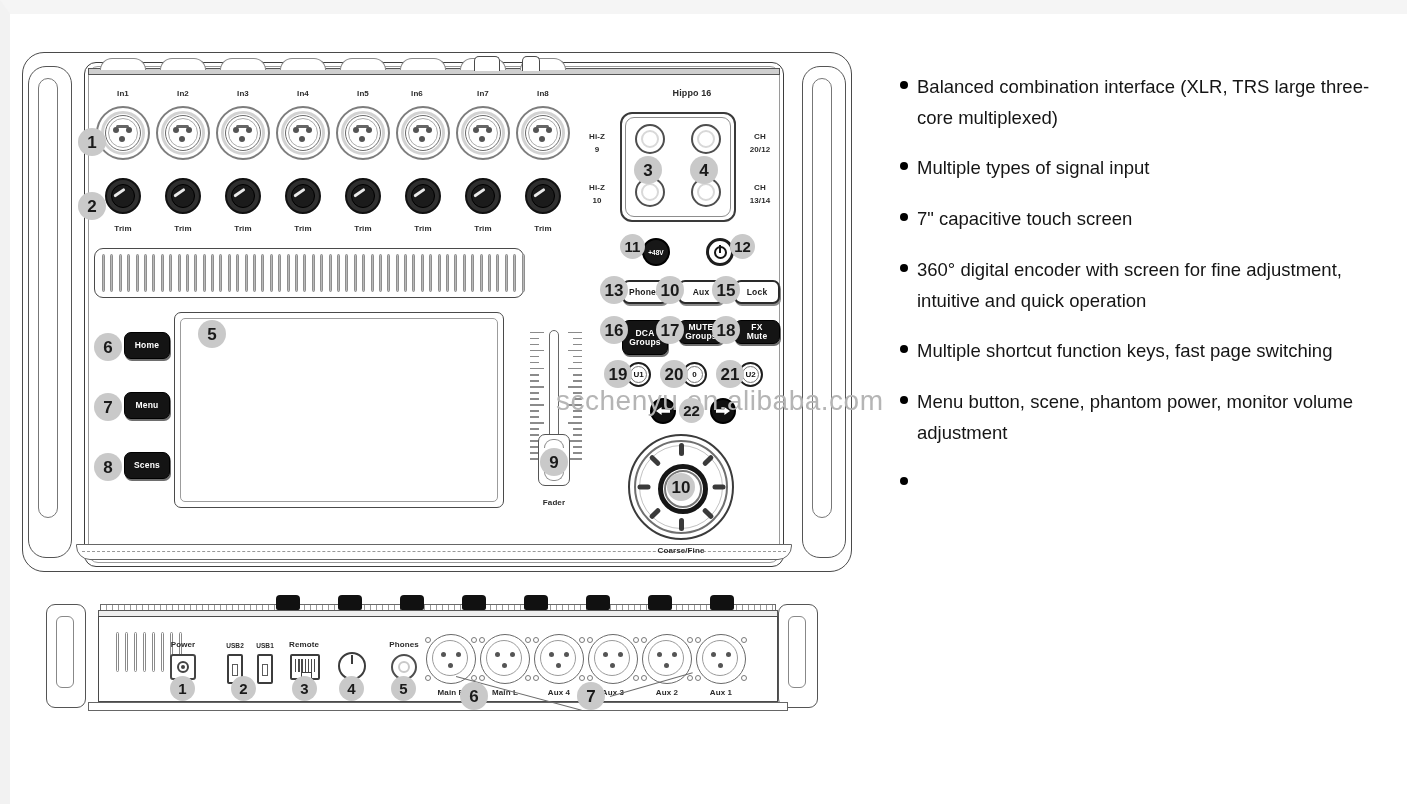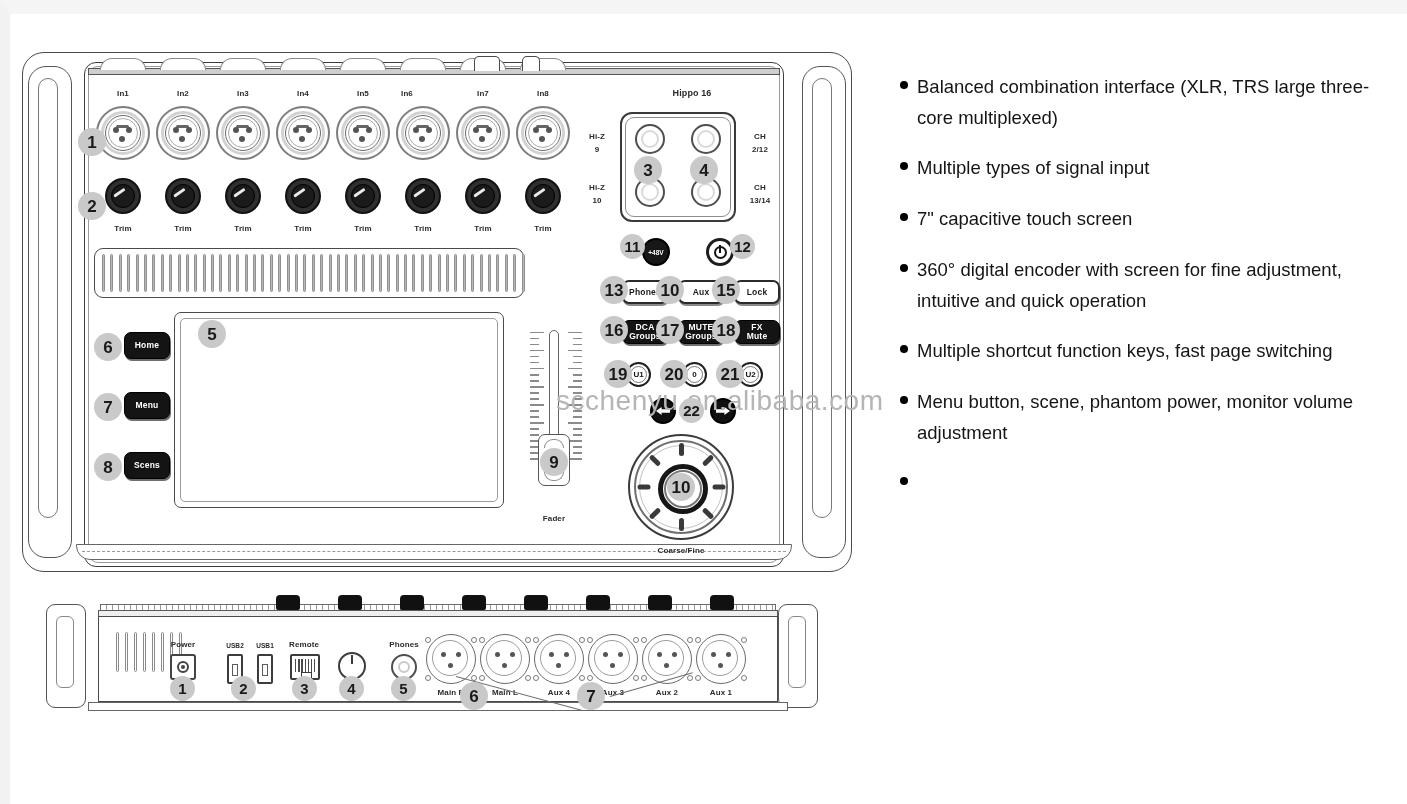--- a/index.html
+++ b/index.html
@@ -288,21 +288,21 @@
       </div>
     <div class="rear-bump" style="left:452px;width:24px;"></div>
     <div class="rear-bump" style="left:500px;width:16px;"></div>
 
     <div id="input-labels">
         <div class="lbl" style="left: 74px; top: 37px; width: 54px;">In1</div>
         <div class="lbl" style="left: 134px; top: 37px; width: 54px;">In2</div>
         <div class="lbl" style="left: 194px; top: 37px; width: 54px;">In3</div>
         <div class="lbl" style="left: 254px; top: 37px; width: 54px;">In4</div>
         <div class="lbl" style="left: 314px; top: 37px; width: 54px;">In5</div>
-        <div class="lbl" style="left: 358px; top: 37px; width: 54px;">In6</div>
+        <div class="lbl" style="left: 368px; top: 37px; width: 54px;">In6</div>
         <div class="lbl" style="left: 434px; top: 37px; width: 54px;">In7</div>
         <div class="lbl" style="left: 494px; top: 37px; width: 54px;">In8</div>
       </div>
 
     <div id="xlr-row">
         <div class="xlr" style="left: 74px; top: 54px;">
           <div class="xlr-ring2"></div>
           <div class="xlr-ring3"></div>
           <div class="xlr-pins">
             <i class="bar"></i>
@@ -445,21 +445,21 @@
     <div class="trs" style="left:613px;top:72px;"></div>
     <div class="trs" style="left:669px;top:72px;"></div>
     <div class="trs" style="left:613px;top:125px;"></div>
     <div class="trs" style="left:669px;top:125px;"></div>
 
     <div class="lbl" style="left:558px;top:80px;width:34px;">Hi-Z</div>
     <div class="lbl" style="left:558px;top:93px;width:34px;">9</div>
     <div class="lbl" style="left:558px;top:131px;width:34px;">Hi-Z</div>
     <div class="lbl" style="left:558px;top:144px;width:34px;">10</div>
     <div class="lbl" style="left:718px;top:80px;width:40px;">CH</div>
-    <div class="lbl" style="left:718px;top:93px;width:40px;">2/12</div>
+    <div class="lbl" style="left:718px;top:93px;width:40px;">20/12</div>
     <div class="lbl" style="left:718px;top:131px;width:40px;">CH</div>
     <div class="lbl" style="left:718px;top:144px;width:40px;">13/14</div>
 
     <div class="badge" style="left:612px;top:104px;">3</div>
     <div class="badge" style="left:668px;top:104px;">4</div>
 
     <div class="ventbox" style="left:72px;top:196px;width:430px;height:50px;"></div>
     <div class="vents" style="left:80px;top:202px;height:38px;" id="vent-slots">
         <i></i>
         <i></i>
@@ -573,40 +573,40 @@
           <i class="short"></i>
           <i class="long"></i>
           <i class="short"></i>
           <i class="short"></i>
           <i class="long"></i>
         </div>
       <div class="fader-slot"></div>
       <div class="fader-cap"></div>
     </div>
     <div class="badge" style="left:518px;top:396px;">9</div>
-    <div class="lbl" style="left:508px;top:446px;width:48px;margin-top:16px;">Fader</div>
+    <div class="lbl" style="left:508px;top:446px;width:48px;">Fader</div>
 
     <div class="pw" style="left:620px;top:186px;">
       <span style="font-size:6.5px;">+48V</span>
     </div>
     <div class="badge sm" style="left:598px;top:182px;">11</div>
 
     <div class="pw hollow" style="left:684px;top:186px;">
       <span class="pwr-glyph"></span>
     </div>
     <div class="badge sm" style="left:708px;top:182px;">12</div>
 
     <div id="fn-buttons">
         <div class="btn light" style="left: 600px; top: 228px; width: 46px; height: 24px;">Phones</div>
         <div class="badge" style="left: 578px; top: 224px;">13</div>
         <div class="btn light" style="left: 656px; top: 228px; width: 46px; height: 24px;">Aux</div>
         <div class="badge" style="left: 634px; top: 224px;">10</div>
         <div class="btn light" style="left: 712px; top: 228px; width: 46px; height: 24px;">Lock</div>
         <div class="badge" style="left: 690px; top: 224px;">15</div>
-        <div class="btn dark two" style="left: 600px; top: 268px; width: 46px; height: 24px; text-align: right;">
+        <div class="btn dark two" style="left: 600px; top: 268px; width: 46px; height: 35px; text-align: right;">
           <span>DCA</span>
           <span>Groups</span>
         </div>
         <div class="badge" style="left: 578px; top: 264px;">16</div>
         <div class="btn dark two" style="left: 656px; top: 268px; width: 46px; height: 24px;">
           <span>MUTE</span>
           <span>Groups</span>
         </div>
         <div class="badge" style="left: 634px; top: 264px;">17</div>
         <div class="btn dark two" style="left: 712px; top: 268px; width: 46px; height: 24px;">

